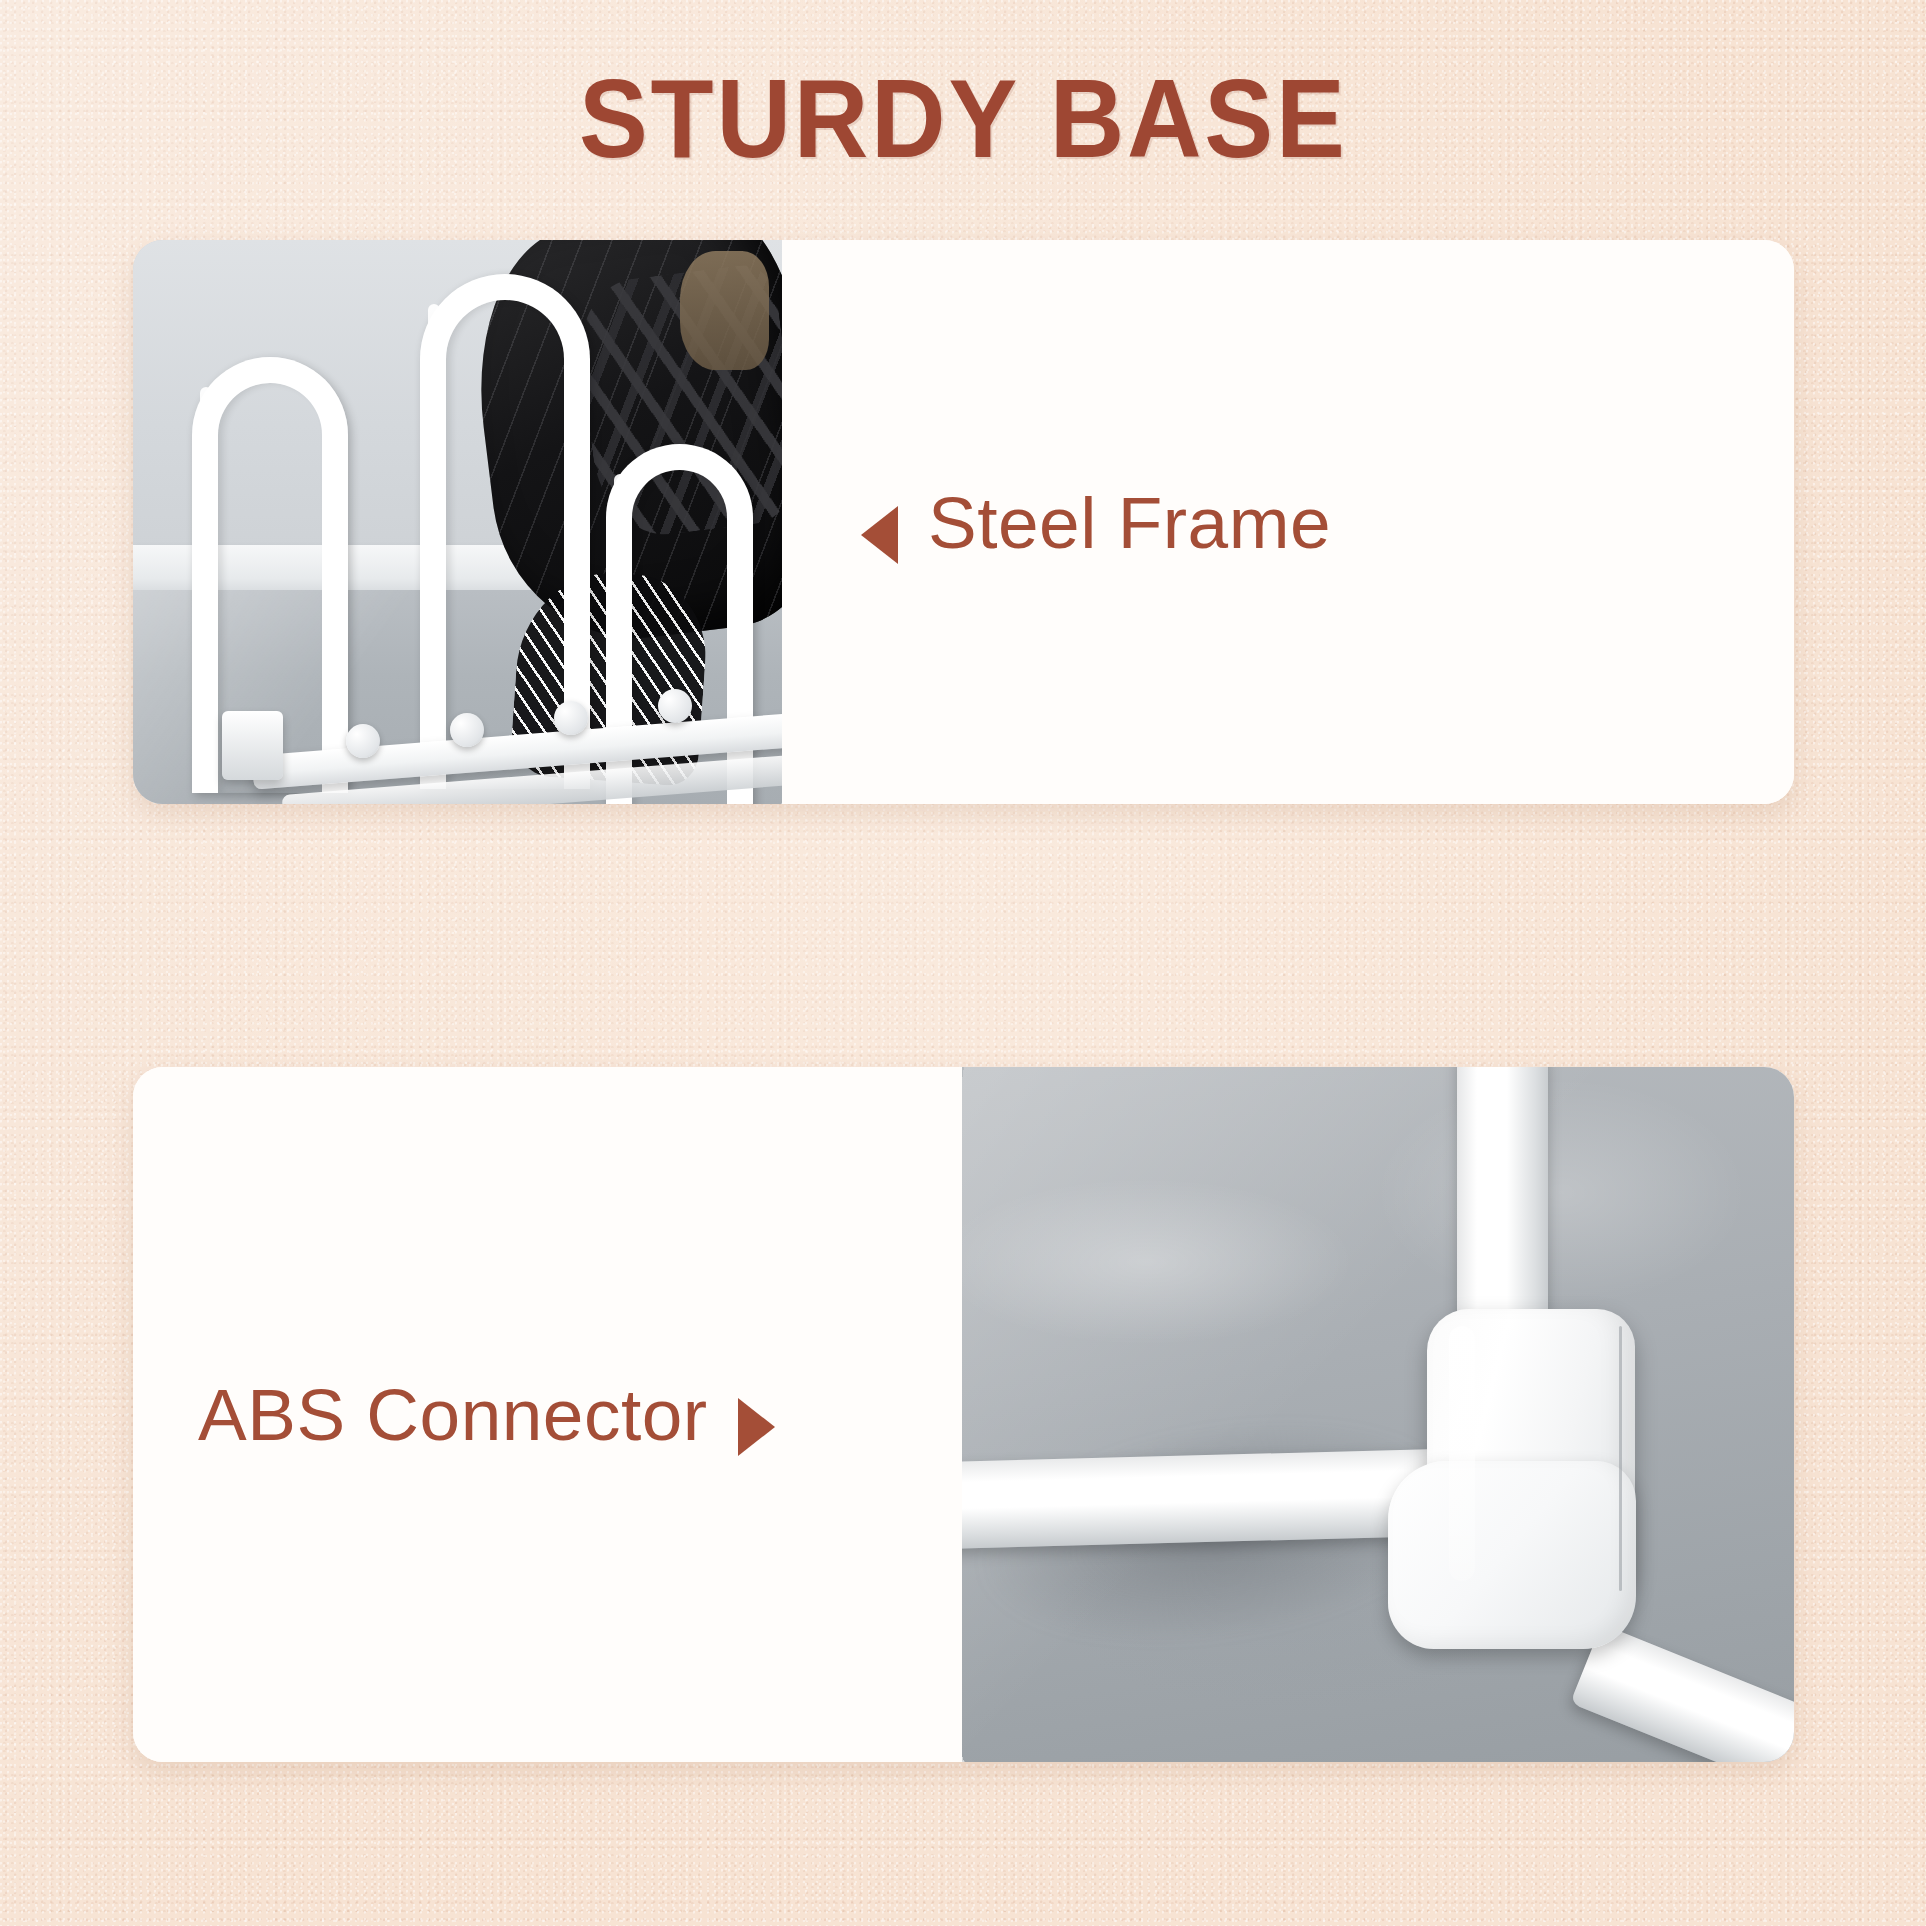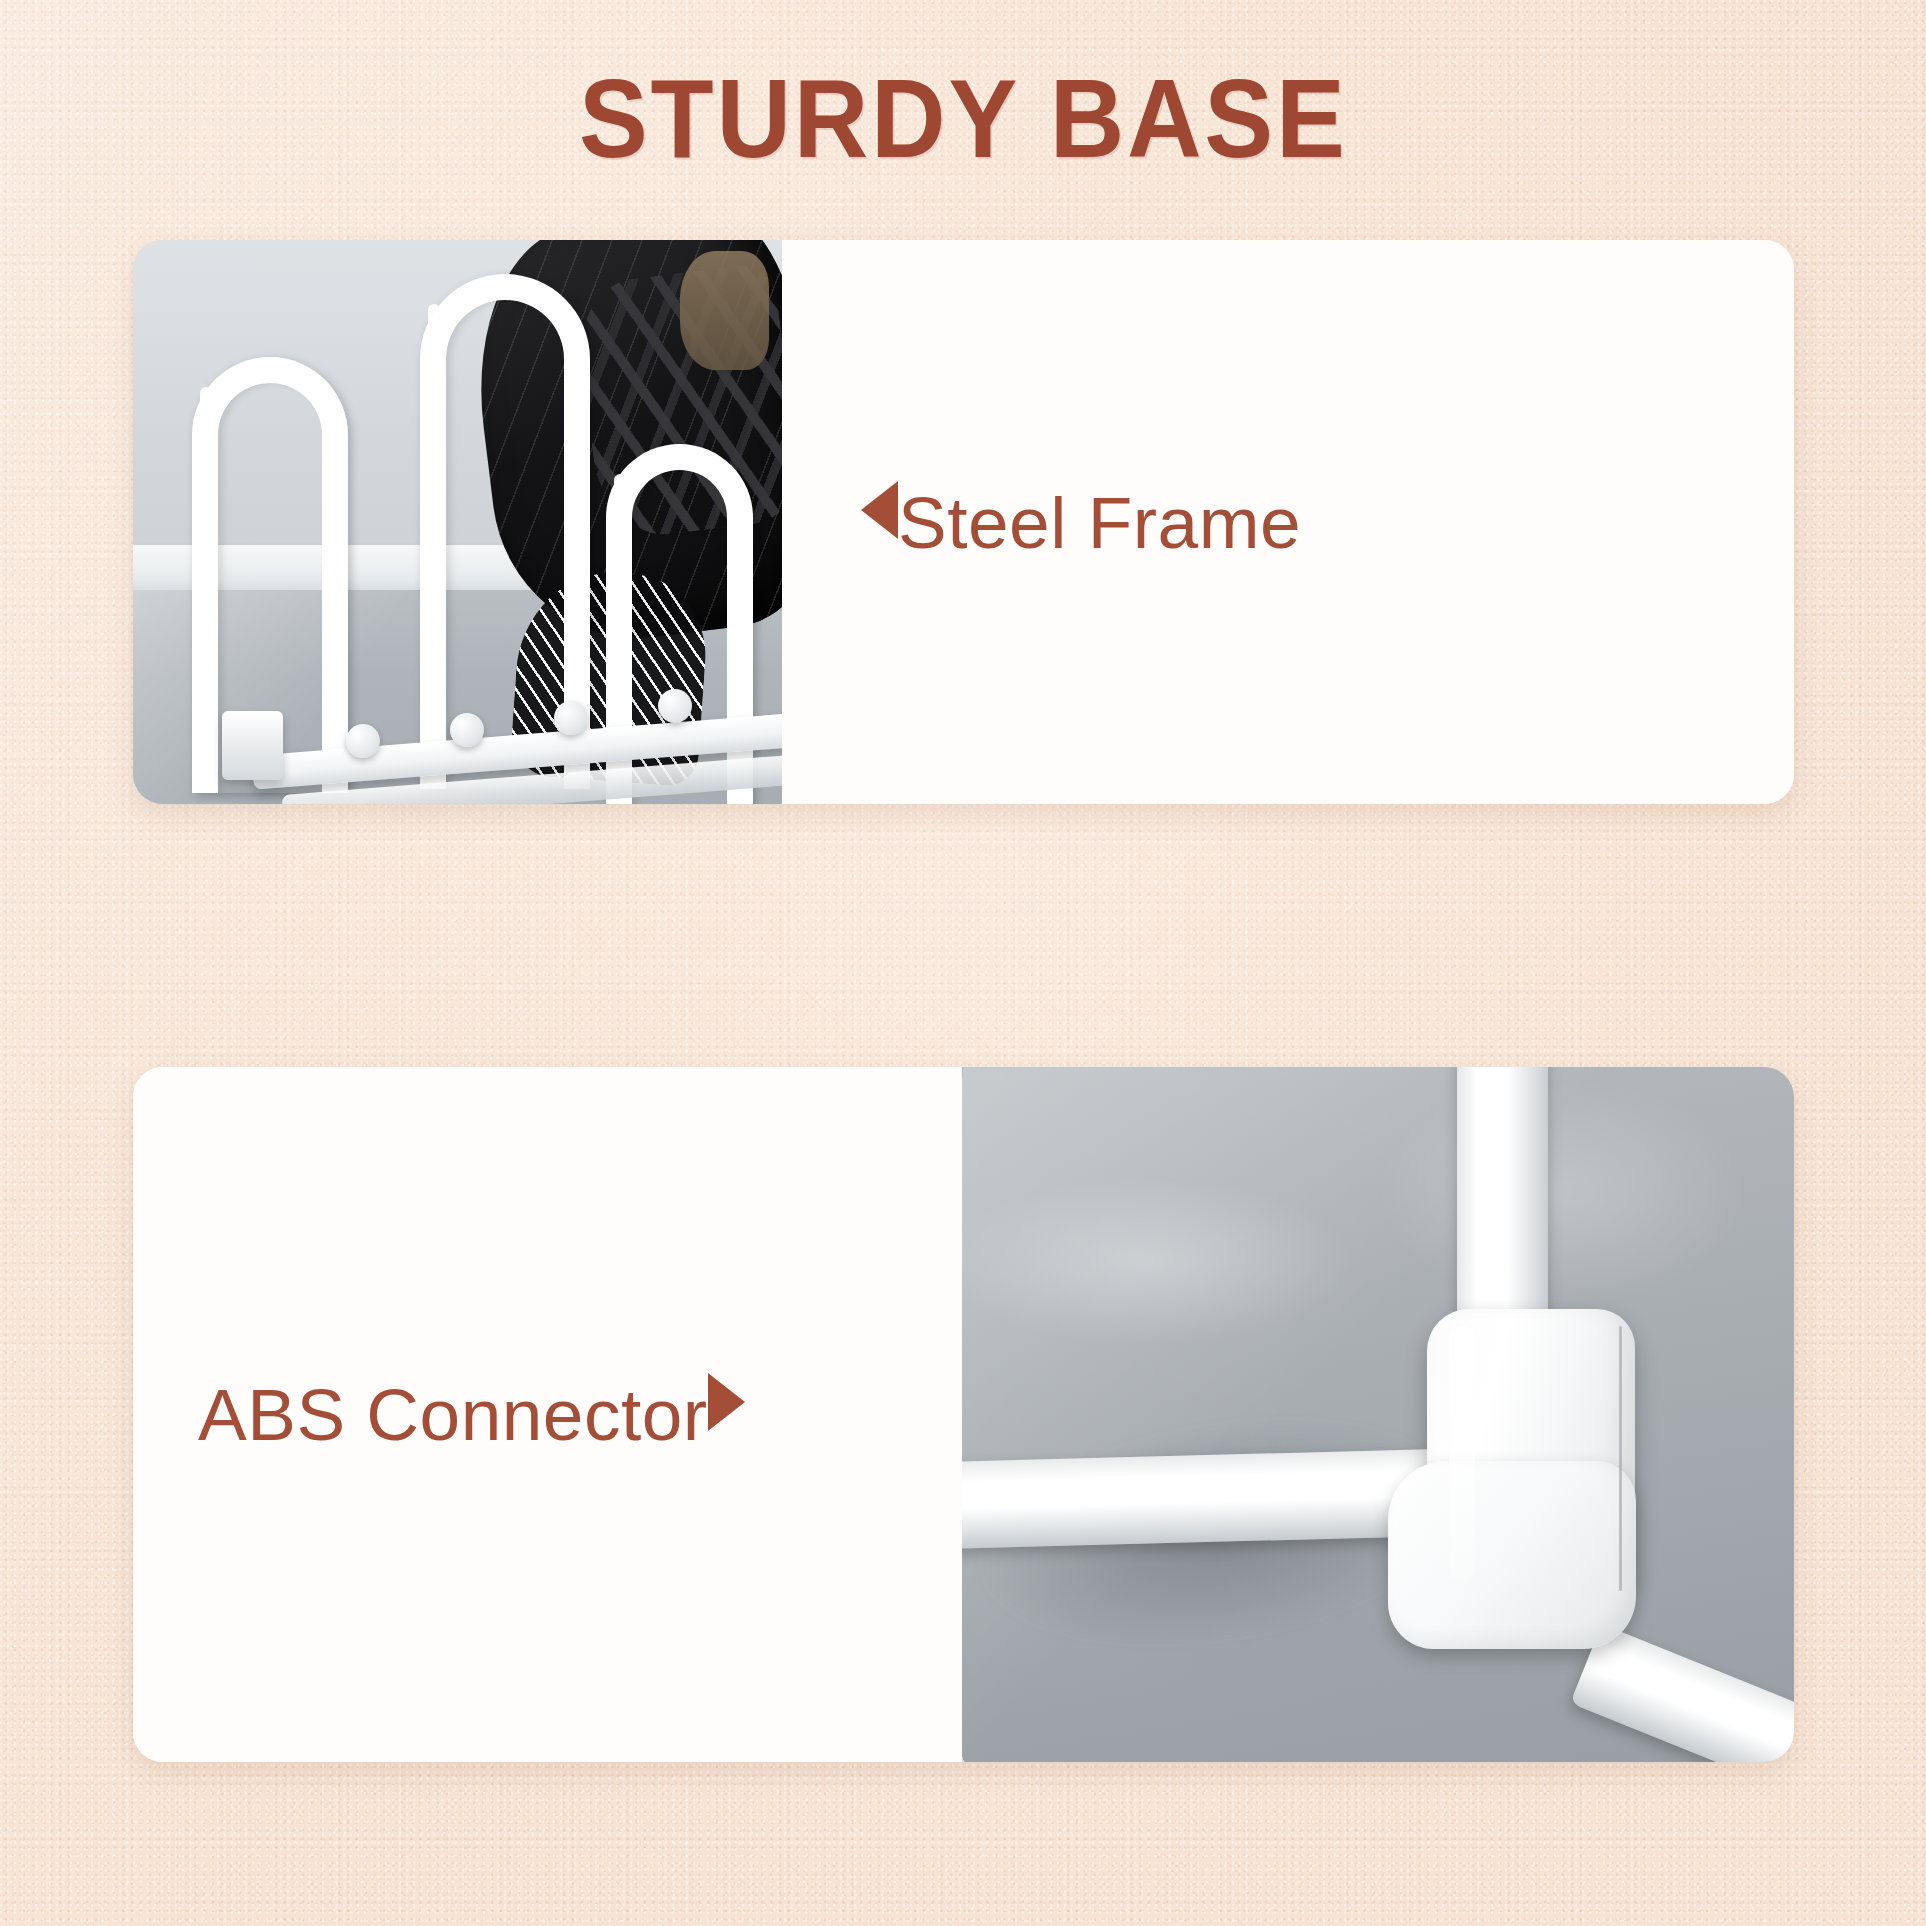--- a/index.html
+++ b/index.html
@@ -71,21 +71,21 @@
 
   .photo { position:relative; overflow:hidden; flex:0 0 auto; }
   .panel { position:relative; flex:1 1 auto; background:#fffdfb;
            display:flex; align-items:center; }
 
   .card-top .photo    { width:649px; }
   .card-bottom .photo { width:832px; }
 
   
   .callout{
-    display:flex; align-items:flex-start; 
+    display:flex; align-items:flex-end; gap:30px;
     color:#a44e37;
     font-size:73px;
     font-weight:400;
     letter-spacing:0.5px;
     white-space:nowrap;
   }
   .callout-left  { padding-left:65px; }
   .callout-right { padding-left:79px; }
 
   .tri{ width:0; height:0; flex:0 0 auto; }

